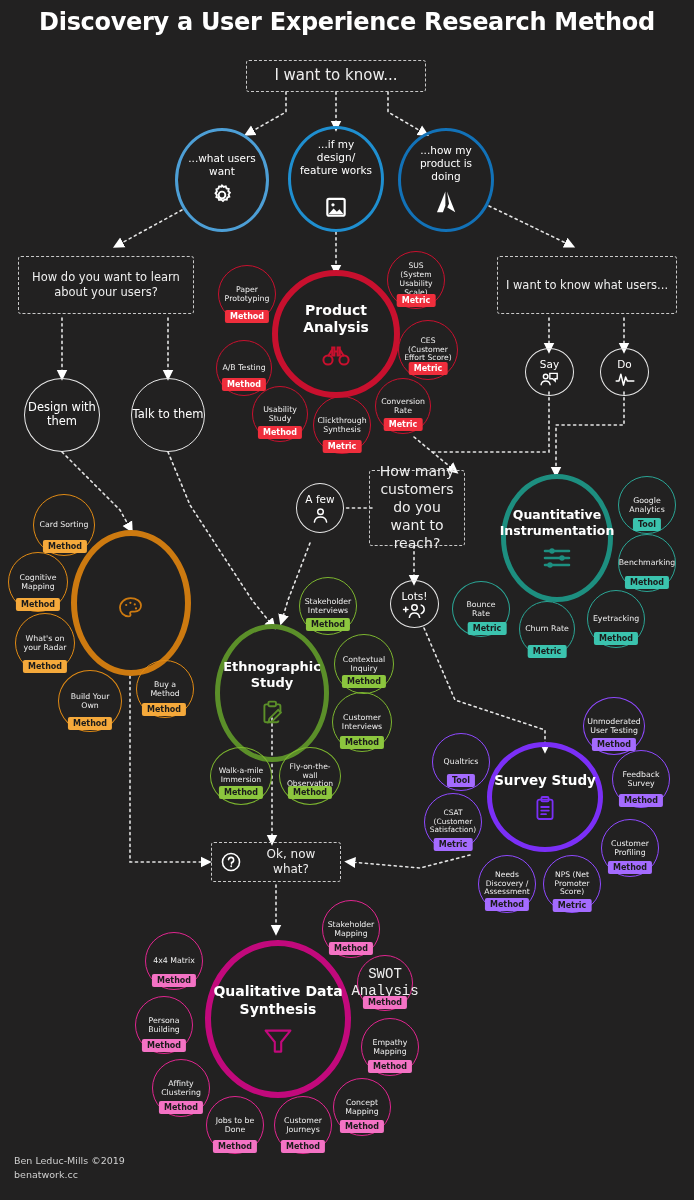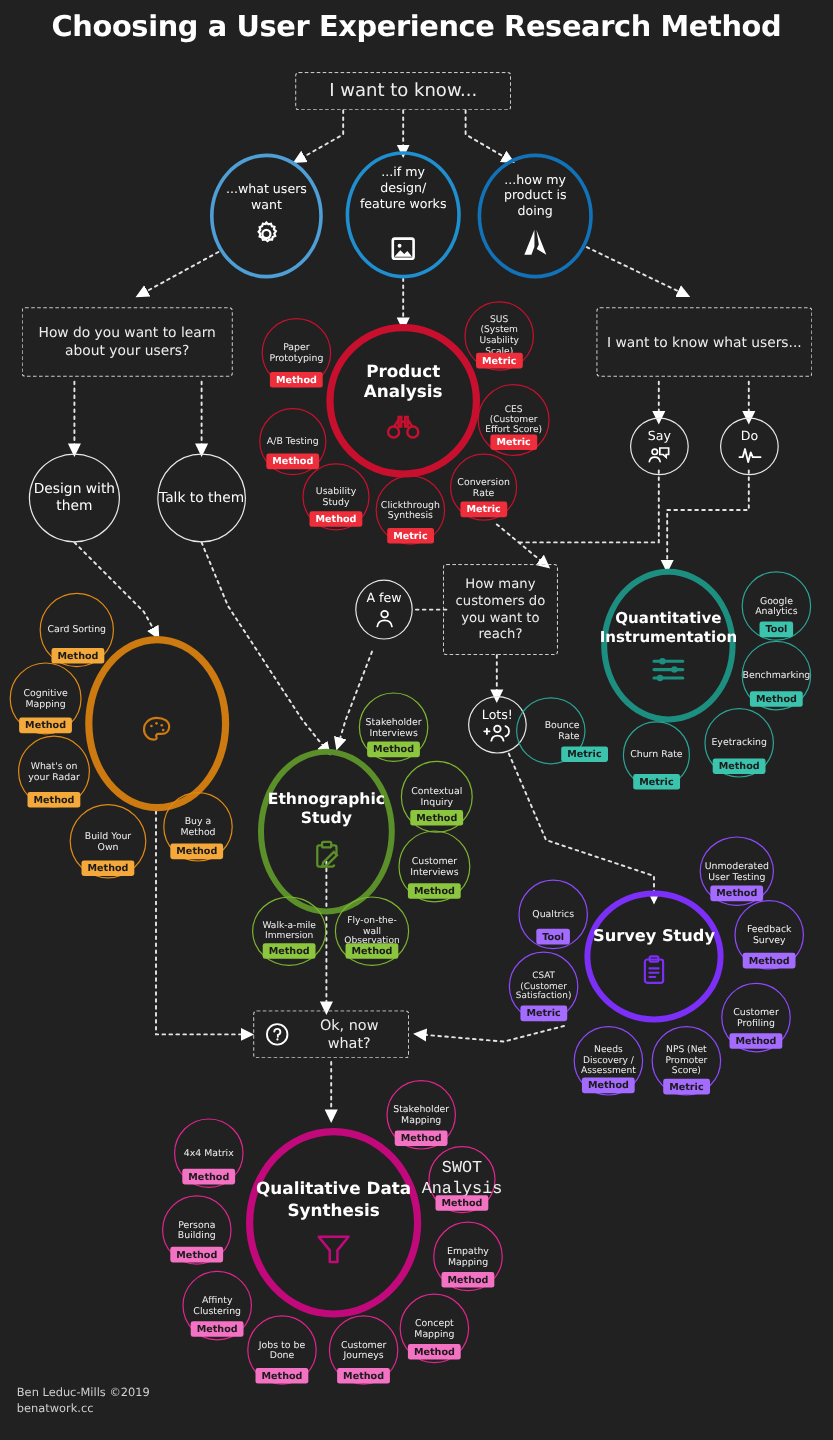--- a/index.html
+++ b/index.html
@@ -76,21 +76,21 @@
     position:absolute;left:14px;bottom:18px;
     font-size:9.5px;color:#cfcfcf;line-height:1.5;
   }
   .footer div{white-space:nowrap;}
 </style>
 </head>
 <body>
 
 <div id="stage">
 
-  <div class="title">Choosing a User Experience Research Method</div>
+  <div class="title">Discovery a User Experience Research Method</div>
 
   <svg id="wires" viewBox="0 0 694 1200">
     <defs>
       <marker id="ah" markerWidth="8" markerHeight="8" refX="3.4" refY="4" orient="auto">
         <path d="M0,0.6 L7,4 L0,7.4 Z" fill="#ffffff"></path>
       </marker>
     </defs>
     <g stroke="#e4e4e4" stroke-width="1.6" fill="none" stroke-dasharray="2.2 3.6" stroke-linecap="round">
 
       <path d="M286,92 L286,112 L249,133" marker-end="url(#ah)"></path>
@@ -172,21 +172,21 @@
   </div>
 
   <div class="decision" style="left:18px;top:256px;width:176px;height:58px;font-size:11.5px;">
     <span>How do you want to learn about your users?</span>
   </div>
 
   <div class="decision" style="left:497px;top:256px;width:180px;height:58px;font-size:11.5px;">
     <span>I want to know what users...</span>
   </div>
 
-  <div class="decision" style="left:369px;top:470px;width:96px;height:76px;font-size:11px;">
+  <div class="decision" style="left:369px;top:470px;width:96px;height:76px;font-size:14px;">
     <span>How many customers do you want to reach?</span>
   </div>
 
   <div class="decision" style="left:211px;top:842px;width:130px;height:40px;font-size:12px;justify-content:flex-end;padding-left:8px;">
     <span style="line-height:0;margin-right:6px;">
       <svg width="22" height="22" viewBox="0 0 24 24" fill="none" stroke="#fff" stroke-width="1.7">
         <circle cx="12" cy="12" r="9.3"></circle>
         <path d="M9.3 9.4a2.8 2.8 0 1 1 3.3 3.1v1.6" stroke-linecap="round"></path>
         <circle cx="12.2" cy="16.6" r="1" fill="#fff" stroke="none"></circle>
       </svg>
@@ -386,21 +386,21 @@
   <div class="sat" style="left:587px;top:590px;width:58px;height:58px;border:1.6px solid #2aa595;font-size:7.8px;">
     <span>Eyetracking</span>
     </div>
   <div class="tag" style="left:616px;top:632px;background:#3bc3ae;">Method</div>
 
   <div class="sat" style="left:519px;top:601px;width:56px;height:56px;border:1.6px solid #2aa595;font-size:7.8px;">
     <span>Churn Rate</span>
     </div>
   <div class="tag" style="left:547px;top:645px;background:#3bc3ae;">Metric</div>
 
-  <div class="sat" style="left:430px;top:581px;width:58px;height:56px;border:1.6px solid #2aa595;font-size:7.8px;text-align:right;">
+  <div class="sat" style="left:452px;top:581px;width:58px;height:56px;border:1.6px solid #2aa595;font-size:7.8px;">
     <span>Bounce Rate</span>
     </div>
   <div class="tag" style="left:487px;top:622px;background:#3bc3ae;">Metric</div>
 
   <div class="chub" style="left:487px;top:742px;width:116px;height:110px;border:5.5px solid #7b2ff7;font-size:13.5px;">
     <span>Survey Study</span>
     <span style="margin-top:7px;line-height:0;">
       <svg width="24" height="27" viewBox="0 0 24 27" fill="none" stroke="#7b2ff7" stroke-width="1.8">
         <rect x="4.4" y="4.6" width="15.2" height="19.4" rx="2"></rect>
         <rect x="8.4" y="2" width="7.2" height="4.4" rx="1.2"></rect>

